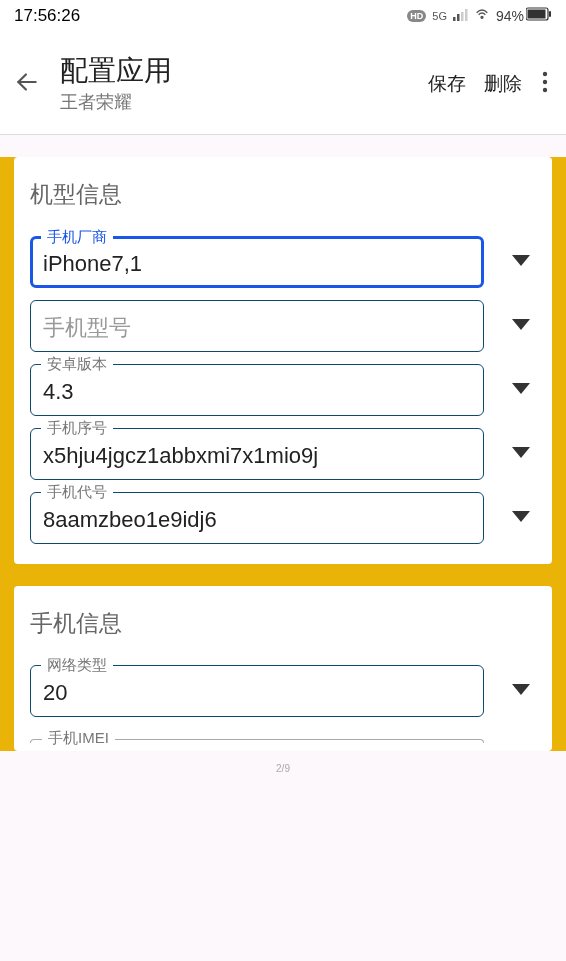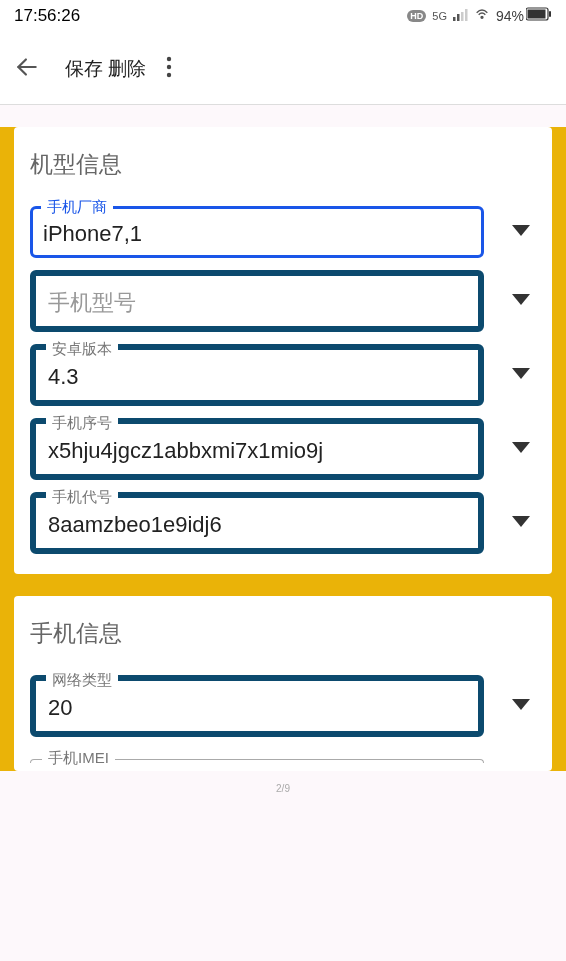--- a/index.html
+++ b/index.html
@@ -80,21 +80,21 @@
       line-height: 1.2;
     }
     .header-subtitle {
       font-size: 18px;
       color: #777;
       margin-top: 2px;
     }
     .header-save, .header-delete {
       font-size: 19px;
       color: #222;
-      margin-left: 5px;
+      margin-left: 18px;
     }
     .header-more {
       margin-left: 20px;
       margin-right: 4px;
       color: #444;
     }
     .content {
       padding: 0;
       background: #eab308;
     }
@@ -110,21 +110,21 @@
       margin-bottom: 26px;
     }
     .field-row {
       display: flex;
       align-items: center;
       margin-bottom: 12px;
     }
     .field-box {
       flex: 1;
       position: relative;
-      border: 6px solid #0c4a6e;
+      border: 1px solid #0c4a6e;
       border-radius: 6px;
       padding: 14px 12px 10px 12px;
     }
     .field-box.focused {
       border: 3px solid #1a56e8;
       padding: 12px 10px 8px 10px;
     }
     .field-label {
       position: absolute;
       top: -10px;
@@ -234,20 +234,24 @@
   </div>
 </div>
 
 <div class="header">
   <div class="back-arrow">
     <svg width="26" height="26" viewBox="0 0 24 24" fill="none" stroke="#555" stroke-width="2" stroke-linecap="round" stroke-linejoin="round">
         <line x1="20" y1="12" x2="4" y2="12"></line>
         <polyline points="11 5 4 12 11 19"></polyline>
       </svg>
   </div>
+  <div class="header-titles">
+    <div class="header-title">配置应用</div>
+    <div class="header-subtitle">王者荣耀</div>
+  </div>
   <div class="header-save">保存</div>
   <div class="header-delete">删除</div>
   <div class="header-more">
     <svg width="6" height="22" viewBox="0 0 6 22">
         <circle cx="3" cy="3" r="2.2" fill="#444"></circle>
         <circle cx="3" cy="11" r="2.2" fill="#444"></circle>
         <circle cx="3" cy="19" r="2.2" fill="#444"></circle>
       </svg>
   </div>
 </div>

